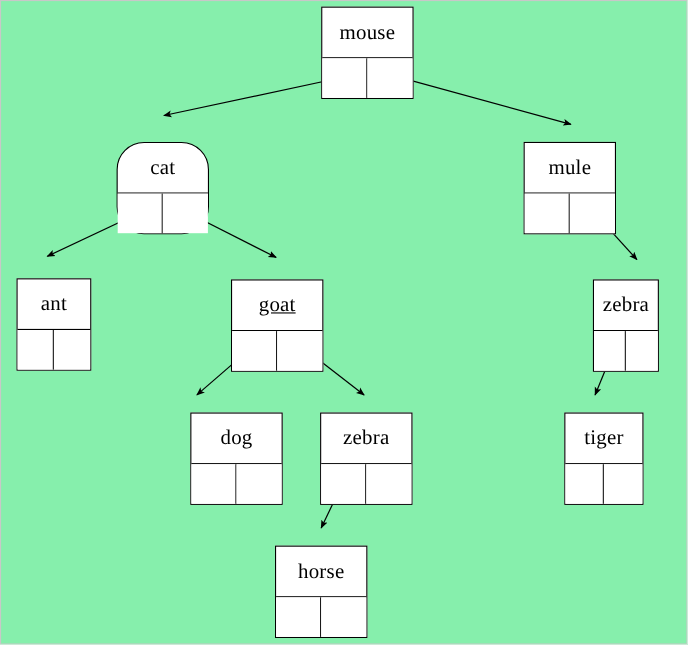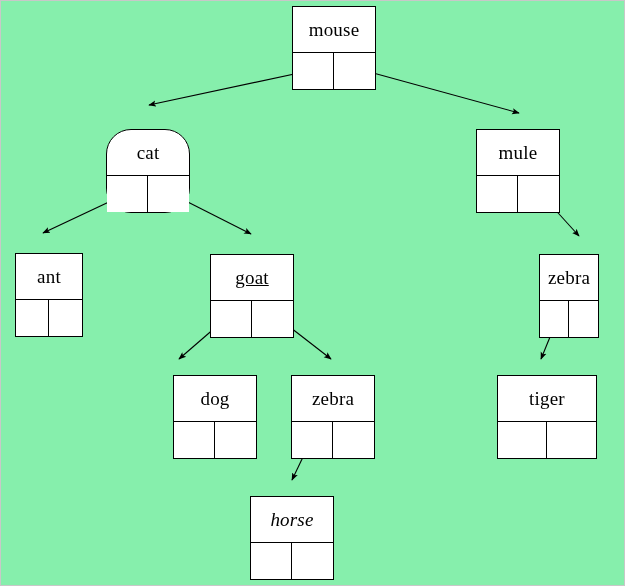--- a/index.html
+++ b/index.html
@@ -132,28 +132,28 @@
           <div class="ptr-cell ptr-right"></div>
         </div>
       </div>
       <div class="node" style="left: 290px; top: 374px; width: 84px; height: 84px;">
         <div class="node-label" style="height: 46px;">zebra</div>
         <div class="node-ptrs" style="height: 36px;">
           <div class="ptr-cell ptr-left"></div>
           <div class="ptr-cell ptr-right"></div>
         </div>
       </div>
-      <div class="node" style="left: 496px; top: 374px; width: 100px; height: 84px;">
+      <div class="node" style="left: 512px; top: 374px; width: 72px; height: 84px;">
         <div class="node-label" style="height: 46px;">tiger</div>
         <div class="node-ptrs" style="height: 36px;">
           <div class="ptr-cell ptr-left"></div>
           <div class="ptr-cell ptr-right"></div>
         </div>
       </div>
-      <div class="node" style="left: 249px; top: 495px; width: 84px; height: 84px; font-style: italic;">
+      <div class="node" style="left: 249px; top: 495px; width: 84px; height: 84px;">
         <div class="node-label" style="height: 46px;">horse</div>
         <div class="node-ptrs" style="height: 36px;">
           <div class="ptr-cell ptr-left"></div>
           <div class="ptr-cell ptr-right"></div>
         </div>
       </div>
     </div>
 
 </div>
 

